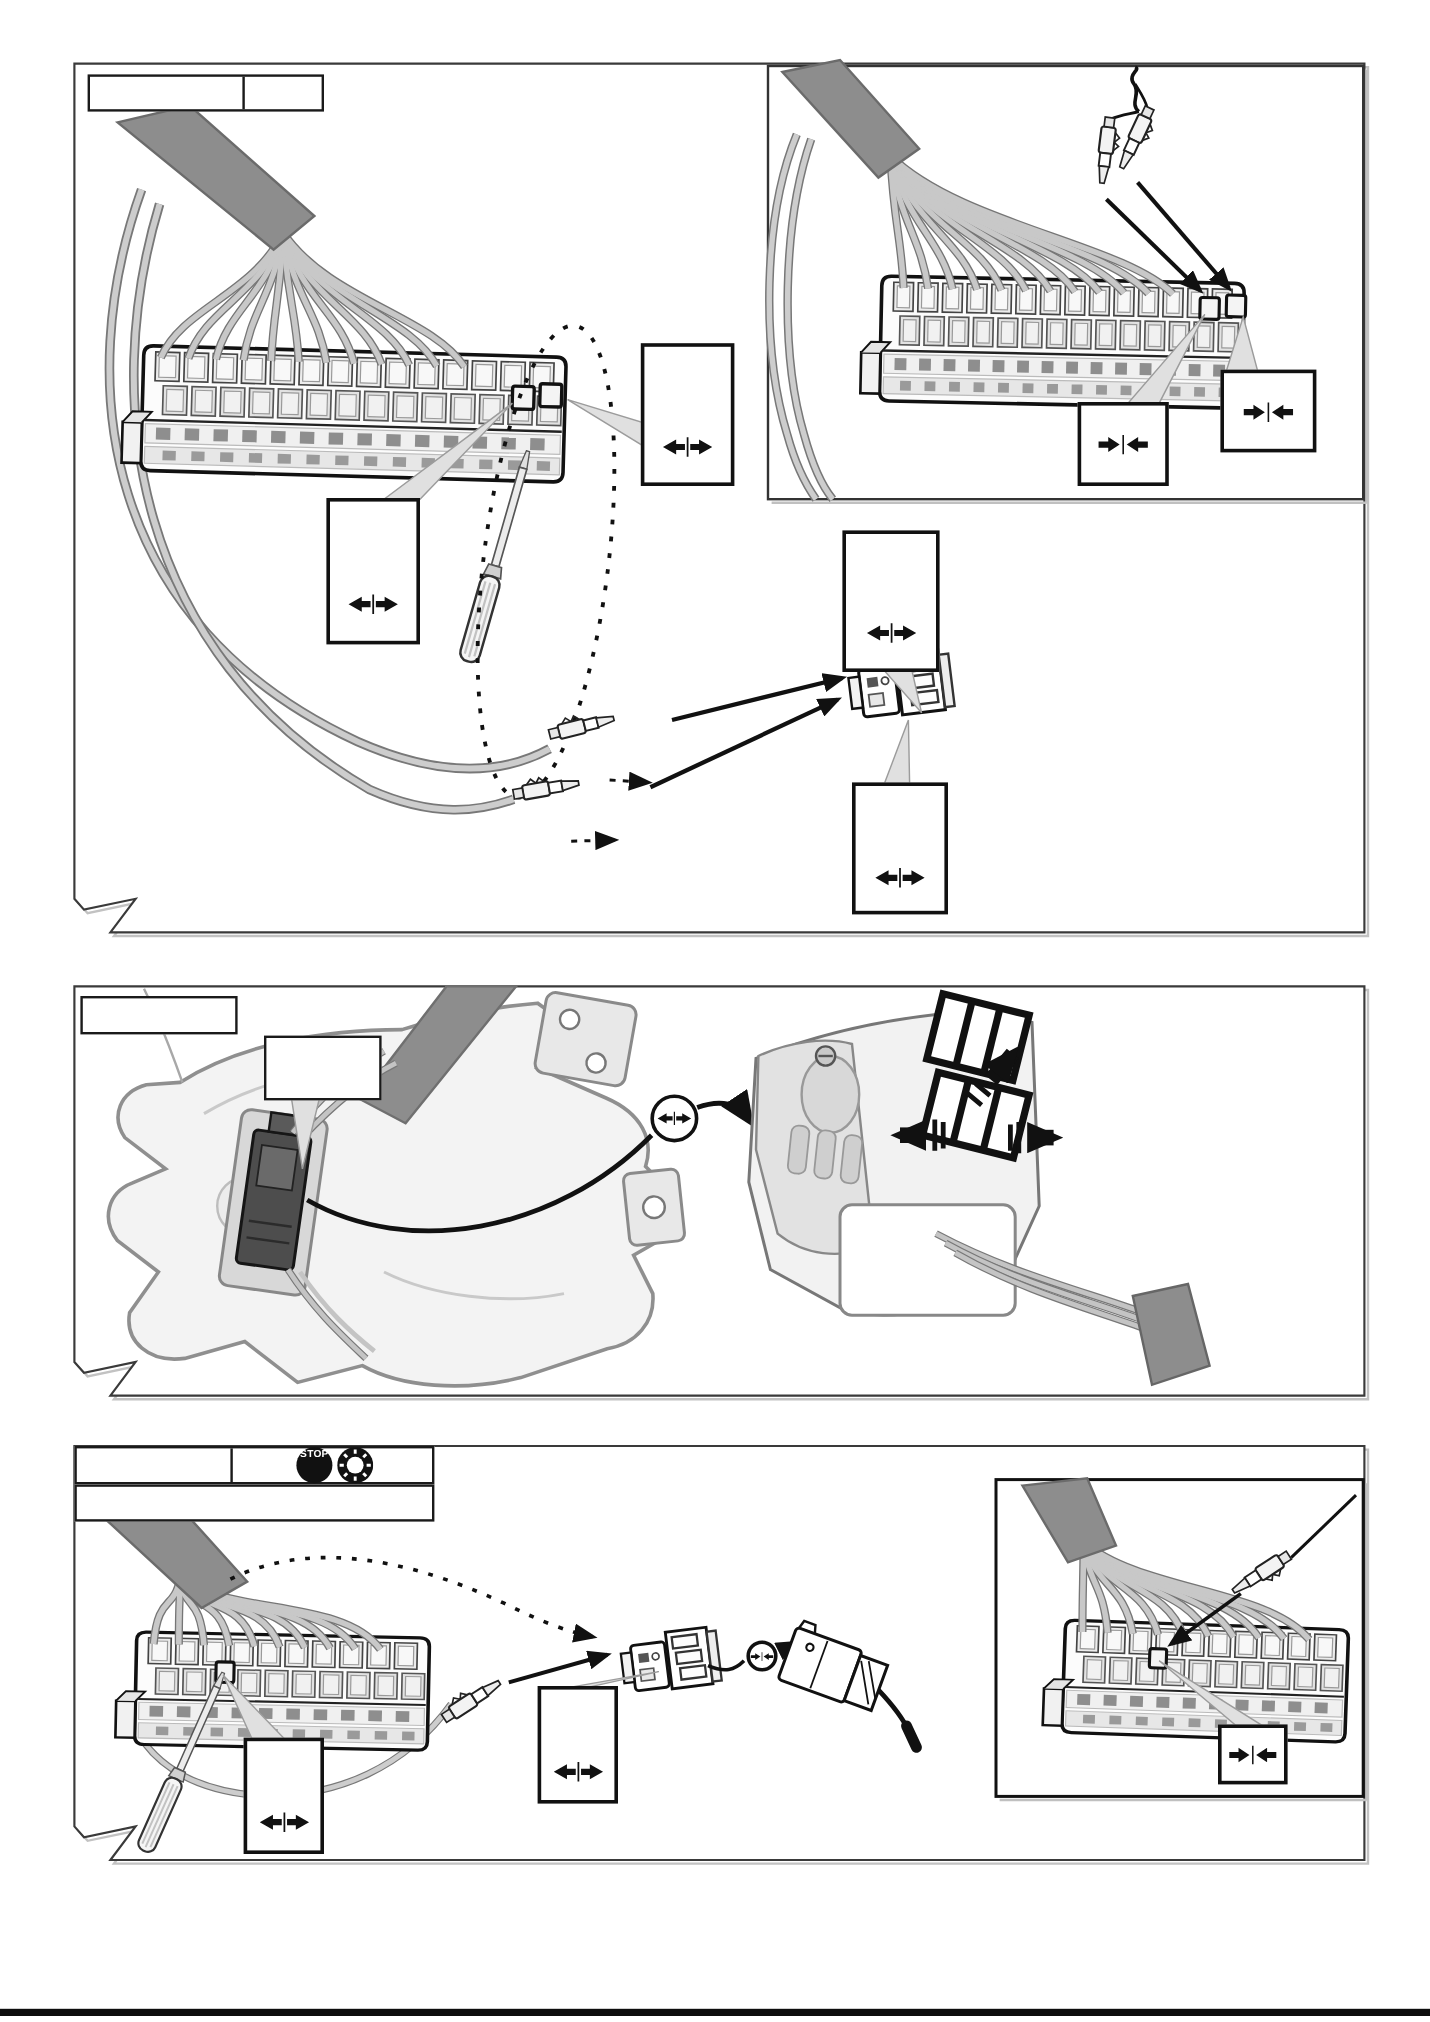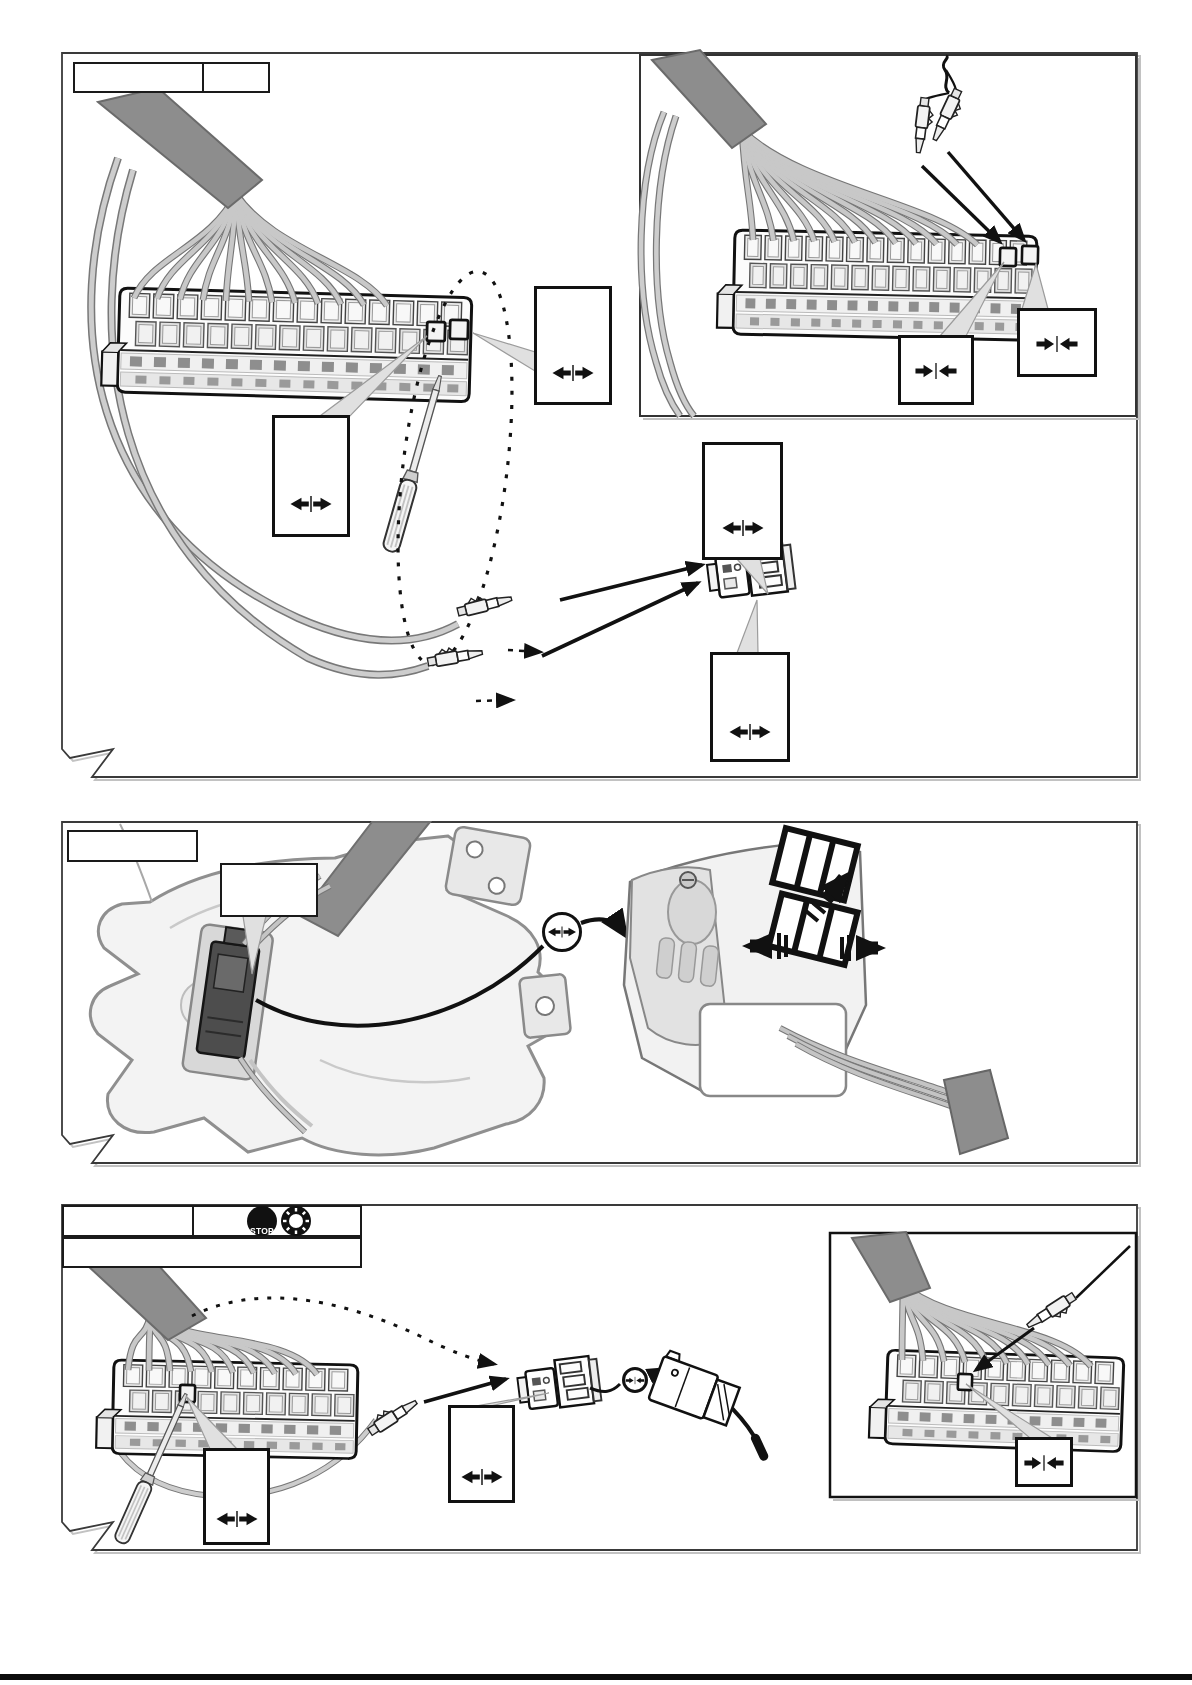--- a/index.html
+++ b/index.html
@@ -7,21 +7,21 @@
         font-family:"Liberation Sans",sans-serif;overflow:hidden}
   svg.art{position:absolute;left:0;top:0;z-index:1}
   .labelbox{position:absolute;background:#fff;border:2px solid #1a1a1a;display:flex;z-index:3;box-sizing:border-box}
   .labelbox .cell{border-right:2px solid #1a1a1a;height:100%;box-sizing:border-box;display:flex;align-items:center;justify-content:center;gap:4px}
   .labelbox .cell:last-child{border-right:none}
   .callout{position:absolute;background:#fff;border:3px solid #111;box-sizing:border-box;z-index:3}
   .callout .sym{position:absolute;left:50%}
   .symcircle{position:absolute;background:#fff;border:3px solid #111;border-radius:50%;z-index:3;
              box-sizing:border-box;display:flex;align-items:center;justify-content:center}
   .stopicon{width:30px;height:30px;border-radius:50%;background:#111;color:#fff;font-weight:bold;
-            font-size:8.5px;display:inline-flex;align-items:flex-end;justify-content:center;letter-spacing:.2px}
+            font-size:8.5px;display:inline-flex;align-items:flex-start;justify-content:center;letter-spacing:.2px}
   .bulbicon{width:30px;height:30px;display:inline-flex}
   .footer-rule{position:absolute;left:0;top:1674px;width:1192px;height:6px;background:#0d0d0d;z-index:2}
 </style>
 </head>
 <body>
 
 <div class="page" id="page">
 
 <svg class="art" width="1192" height="1685" viewBox="0 0 1192 1685">
 <defs>

